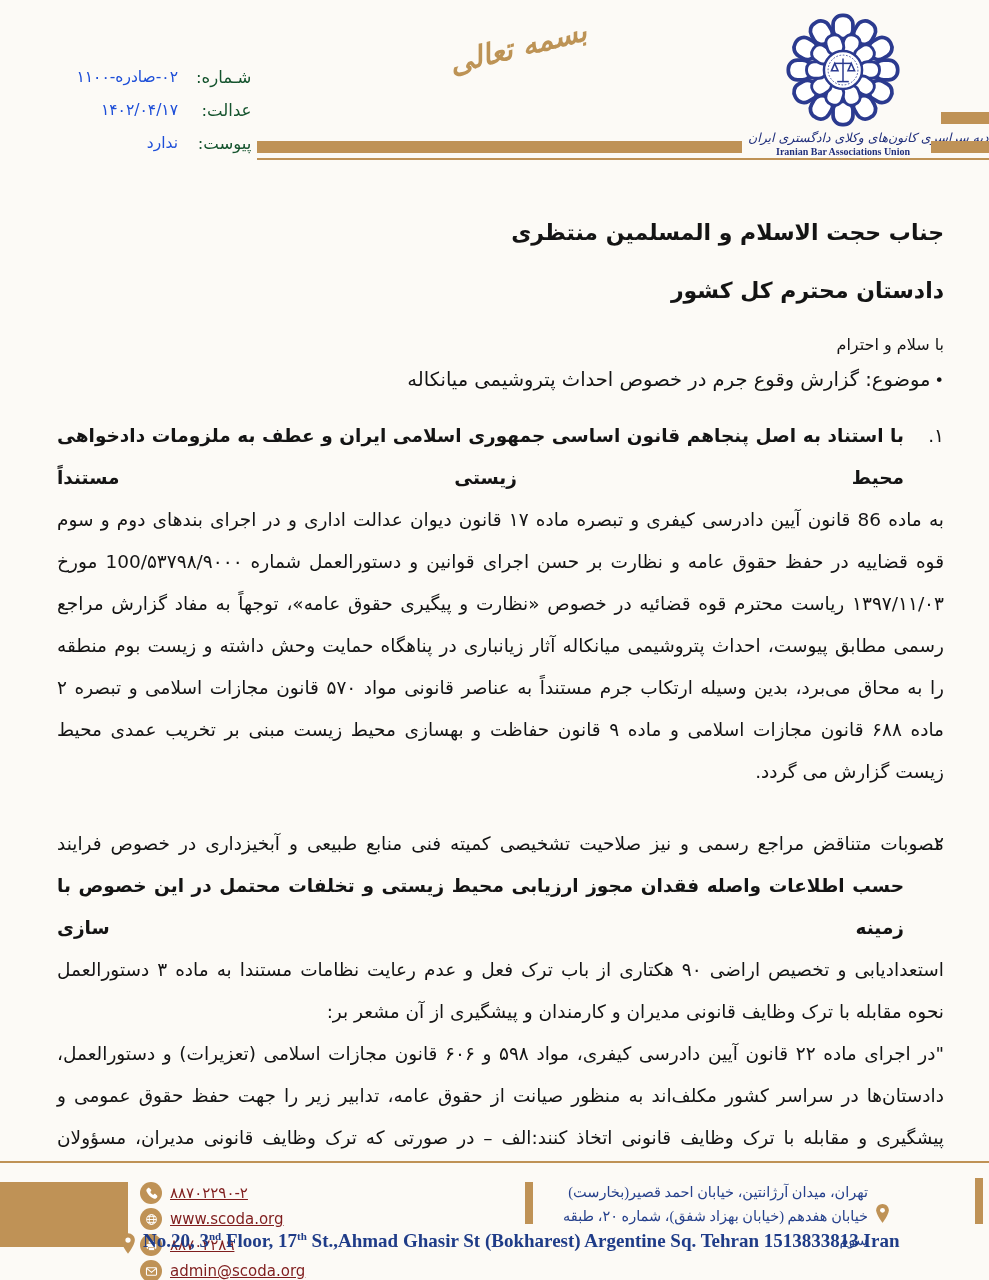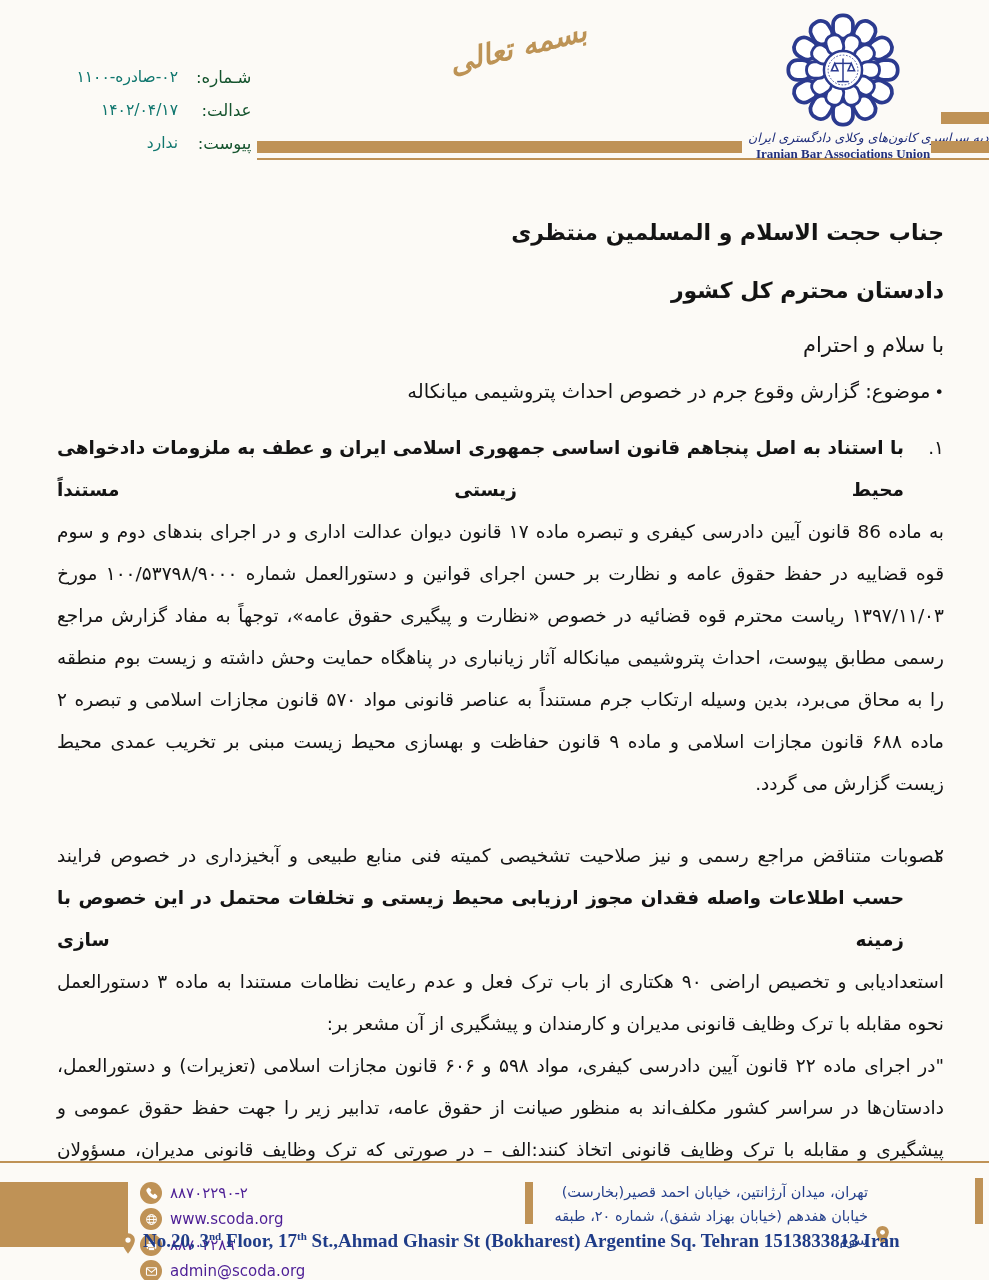--- a/index.html
+++ b/index.html
@@ -4,42 +4,42 @@
 <style>
   html,body{margin:0;padding:0;}
   body{background:#e8e8e8;font-family:"DejaVu Sans",sans-serif;}
   .page{position:relative;width:989px;height:1280px;margin:0 auto;background:#fcfaf6;overflow:hidden;color:#141414;}
 
   
   .meta{position:absolute;top:64px;left:58px;direction:rtl;}
   .meta table{border-collapse:collapse;}
   .meta td{padding:4px 0 10px 0;vertical-align:top;}
   .meta .lbl{color:#14532d;font-size:16.5px;text-align:right;white-space:nowrap;}
-  .meta .val{color:#0f766e;font-size:15.5px;text-align:right;padding-right:18px;white-space:nowrap;min-width:120px;}
+  .meta .val{color:#1d4ed8;font-size:15.5px;text-align:right;padding-right:18px;white-space:nowrap;min-width:120px;}
 
   .bismillah{position:absolute;top:30px;left:418px;width:200px;text-align:center;
     transform:rotate(-14deg);color:#bd9355;font-size:29px;font-weight:bold;font-style:italic;}
 
   .logo-block{position:absolute;top:12px;left:748px;width:190px;text-align:center;}
   .logo-block svg{display:block;margin:0 auto;}
   .org-fa{color:#22307c;font-size:12.5px;margin-top:2px;white-space:nowrap;font-style:italic;}
-  .org-en{color:#22307c;font-size:13px;font-weight:bold;font-family:"Liberation Serif",serif;white-space:nowrap;margin-top:1px;}
+  .org-en{color:#22307c;font-size:10px;font-weight:bold;font-family:"Liberation Serif",serif;white-space:nowrap;margin-top:1px;}
 
   .goldbar{position:absolute;background:#bf9256;}
   .hdr-bar-a{top:112px;left:941px;width:48px;height:12px;}
   .hdr-bar-b{top:141px;left:931px;width:58px;height:12px;}
   .hdr-bar-long{top:141px;left:257px;width:485px;height:12px;}
   .hdr-rule{position:absolute;top:158px;left:257px;width:732px;height:2px;background:#bf9256;}
 
   
   .letter-body{position:absolute;top:218px;left:57px;right:45px;direction:rtl;}
   .rec1,.rec2{font-size:22px;font-weight:bold;line-height:30px;}
   .rec1{margin-bottom:28px;}
   .rec2{margin-bottom:26px;}
-  .salutation{font-size:21px;line-height:26px;margin-bottom:20px;}
+  .salutation{font-size:16px;line-height:26px;margin-bottom:8px;}
   .subject{font-size:19.5px;line-height:28px;margin-bottom:20px;}
   .subject .bullet{font-size:16px;margin-left:4px;}
 
   .para{position:relative;margin-bottom:30px;}
   .pnum{position:absolute;right:0;top:0;font-size:18.5px;line-height:42px;}
   .bline{font-size:18.5px;line-height:42px;text-align:justify;text-align-last:justify;}
   .bline.first{padding-right:40px;font-weight:bold;}
   .bline.ragged{text-align:right;text-align-last:right;}
 
   
@@ -47,24 +47,24 @@
   .f-goldrect{position:absolute;top:1182px;left:0;width:128px;height:65px;background:#bf9256;}
   .f-divider{position:absolute;top:1182px;left:525px;width:8px;height:42px;background:#bf9256;}
   .f-rightbar{position:absolute;top:1178px;left:975px;width:8px;height:46px;background:#bf9256;}
 
   .f-contacts{position:absolute;top:1180px;left:140px;width:380px;direction:ltr;}
   .f-col{display:inline-block;vertical-align:top;}
   .f-col.c1{width:190px;}
   .f-col.c2{width:185px;}
   .f-row{display:flex;align-items:center;height:26px;}
   .f-ic{width:22px;height:22px;border-radius:50%;background:#bf9256;display:flex;align-items:center;justify-content:center;flex:0 0 22px;}
-  .f-txt{color:#4c1d95;font-size:15px;margin-left:8px;white-space:nowrap;font-weight:500;}
+  .f-txt{color:#7f1d1d;font-size:15px;margin-left:8px;white-space:nowrap;font-weight:500;text-decoration:underline;}
 
   .f-address{position:absolute;top:1180px;left:540px;width:350px;direction:rtl;color:#27418c;font-size:14.5px;line-height:24px;text-align:right;}
-  .f-address .pinrow{display:flex;align-items:flex-end;}
+  .f-address .pinrow{display:flex;align-items:center;font-family:Liberation Serif, serif;}
   .f-address .pin{margin-left:6px;margin-top:2px;flex:0 0 16px;}
 
   .f-en{position:absolute;top:1230px;left:120px;width:850px;direction:ltr;color:#1f3c88;
     font-family:"Liberation Serif",serif;font-weight:bold;font-size:19px;display:flex;align-items:flex-start;}
   .f-en .pin{margin-right:7px;margin-top:3px;}
   .f-en sup{font-size:11px;}
 </style>
 </head>
 <body>
 
@@ -187,21 +187,21 @@
   <div class="letter-body">
     <div class="rec1">جناب حجت الاسلام و المسلمین منتظری</div>
     <div class="rec2">دادستان محترم کل کشور</div>
     <div class="salutation">با سلام و احترام</div>
     <div class="subject"><span class="bullet">•</span><span>موضوع: گزارش وقوع جرم در خصوص احداث پتروشیمی میانکاله</span></div>
     <div id="paragraphs">
         <div class="para">
           <span class="pnum">۱.</span>
           <div class="bline first">با استناد به اصل پنجاهم قانون اساسی جمهوری اسلامی ایران و عطف به ملزومات دادخواهی محیط زیستی مستنداً</div>
           <div class="bline">به ماده 86 قانون آیین دادرسی کیفری و تبصره ماده ۱۷ قانون دیوان عدالت اداری و در اجرای بندهای دوم و سوم</div>
-          <div class="bline">قوه قضاییه در حفظ حقوق عامه و نظارت بر حسن اجرای قوانین و دستورالعمل شماره ۱۰۰/۵۳۷۹۸/۹۰۰۰ مورخ</div>
+          <div class="bline">قوه قضاییه در حفظ حقوق عامه و نظارت بر حسن اجرای قوانین و دستورالعمل شماره 100/۵۳۷۹۸/۹۰۰۰ مورخ</div>
           <div class="bline">۱۳۹۷/۱۱/۰۳ ریاست محترم قوه قضائیه در خصوص «نظارت و پیگیری حقوق عامه»، توجهاً به مفاد گزارش مراجع</div>
           <div class="bline">رسمی مطابق پیوست، احداث پتروشیمی میانکاله آثار زیانباری در پناهگاه حمایت وحش داشته و زیست بوم منطقه</div>
           <div class="bline">را به محاق می‌برد، بدین وسیله ارتکاب جرم مستنداً به عناصر قانونی مواد ۵۷۰ قانون مجازات اسلامی و تبصره ۲</div>
           <div class="bline">ماده ۶۸۸ قانون مجازات اسلامی و ماده ۹ قانون حفاظت و بهسازی محیط زیست مبنی بر تخریب عمدی محیط</div>
           <div class="bline ragged">زیست گزارش می گردد.</div>
         </div>
         <div class="para">
           <span class="pnum">۲.</span>
           <div class="bline">مصوبات متناقض مراجع رسمی و نیز صلاحیت تشخیصی کمیته فنی منابع طبیعی و آبخیزداری در خصوص فرایند</div>
           <div class="bline first">حسب اطلاعات واصله فقدان مجوز ارزیابی محیط زیستی و تخلفات محتمل در این خصوص با زمینه سازی</div>

